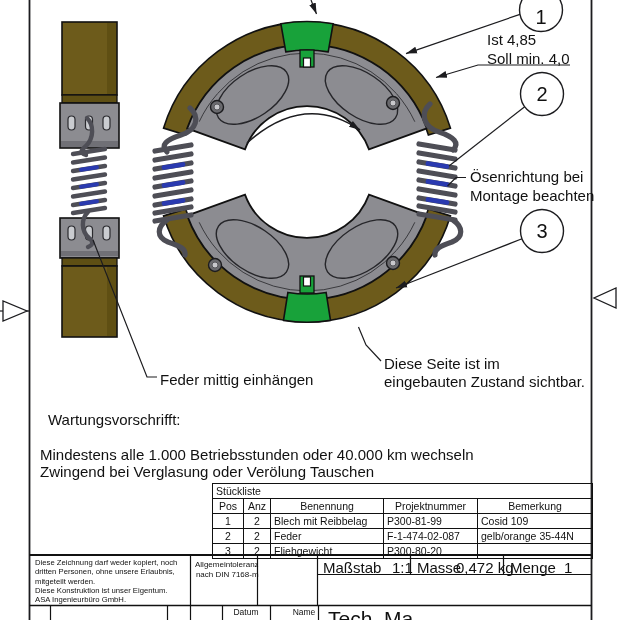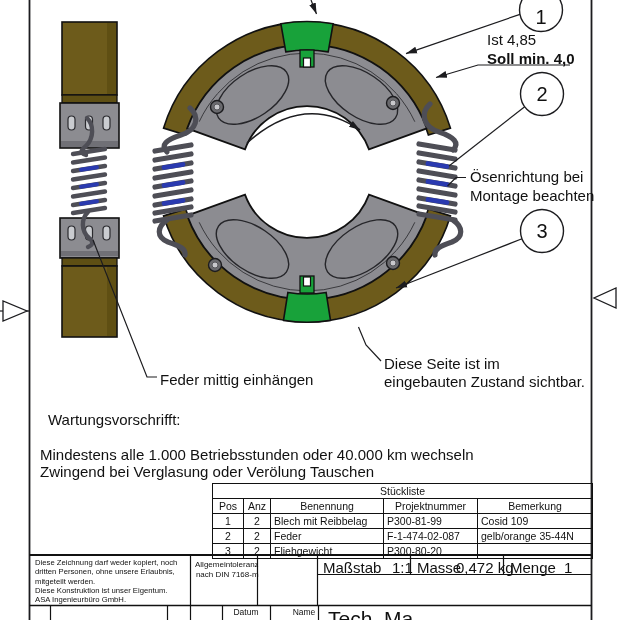--- a/index.html
+++ b/index.html
@@ -5,21 +5,21 @@
   html,body{margin:0;padding:0;background:#fff;}
   #page{position:relative;width:620px;height:620px;overflow:hidden;background:#fff;
         font-family:"Liberation Sans",sans-serif;color:#111;}
   #gfx{position:absolute;left:0;top:0;}
   .ann{position:absolute;white-space:nowrap;font-size:15px;line-height:18px;color:#111;}
   
   #parts{position:absolute;left:212px;top:483px;border-collapse:collapse;table-layout:fixed;
          width:380px;font-size:10.5px;color:#111;}
   #parts td{border:1px solid #111;padding:0 3px;overflow:hidden;white-space:nowrap;height:14px;}
   #parts .c{text-align:center;padding:0;}
-  #parts .ttl{text-align:center;border-bottom:1px solid #111;}
+  #parts .ttl{text-align:left;border-bottom:1px solid #111;}
   
   .tb{position:absolute;white-space:nowrap;color:#111;}
   .tb-copy{font-size:7.7px;line-height:9.3px;}
   .tb-tol{font-size:8px;line-height:10px;text-align:right;}
   .tb-f10{font-size:15px;}
   .tb-f8{font-size:8.5px;text-align:center;}
   .tb-big{font-size:21px;}
 </style>
 </head>
 <body>
@@ -199,21 +199,21 @@
     <line x1="50.5" y1="605.5" x2="50.5" y2="620" stroke-width="1.2"></line>
     <line x1="167.5" y1="605.5" x2="167.5" y2="620" stroke-width="1.2"></line>
     <line x1="190.5" y1="605.5" x2="190.5" y2="620" stroke-width="1.2"></line>
     <line x1="222.5" y1="605.5" x2="222.5" y2="620" stroke-width="1.2"></line>
     <line x1="270.5" y1="605.5" x2="270.5" y2="620" stroke-width="1.2"></line>
     <line x1="318.5" y1="605.5" x2="318.5" y2="620" stroke-width="1.2"></line>
   </g>
 </svg>
 
 <div class="ann" style="left:487px;top:31px;">Ist 4,85</div>
-<div class="ann" style="left:487px;top:50px;font-weight:bold;">Soll min. 4,0</div>
+<div class="ann" style="left:487px;top:50px;">Soll min. 4,0</div>
 <div class="ann" style="left:470px;top:168px;">Ösenrichtung bei</div>
 <div class="ann" style="left:470px;top:187px;">Montage beachten</div>
 <div class="ann" style="left:384px;top:355px;">Diese Seite ist im</div>
 <div class="ann" style="left:384px;top:373px;">eingebauten Zustand sichtbar.</div>
 <div class="ann" style="left:160px;top:371px;">Feder mittig einhängen</div>
 
 <div class="ann" style="left:48px;top:411px;">Wartungsvorschrifft:</div>
 <div class="ann" style="left:40px;top:446px;">Mindestens alle 1.000 Betriebsstunden oder 40.000 km wechseln</div>
 <div class="ann" style="left:40px;top:463px;">Zwingend bei Verglasung oder Verölung Tauschen</div>
 

